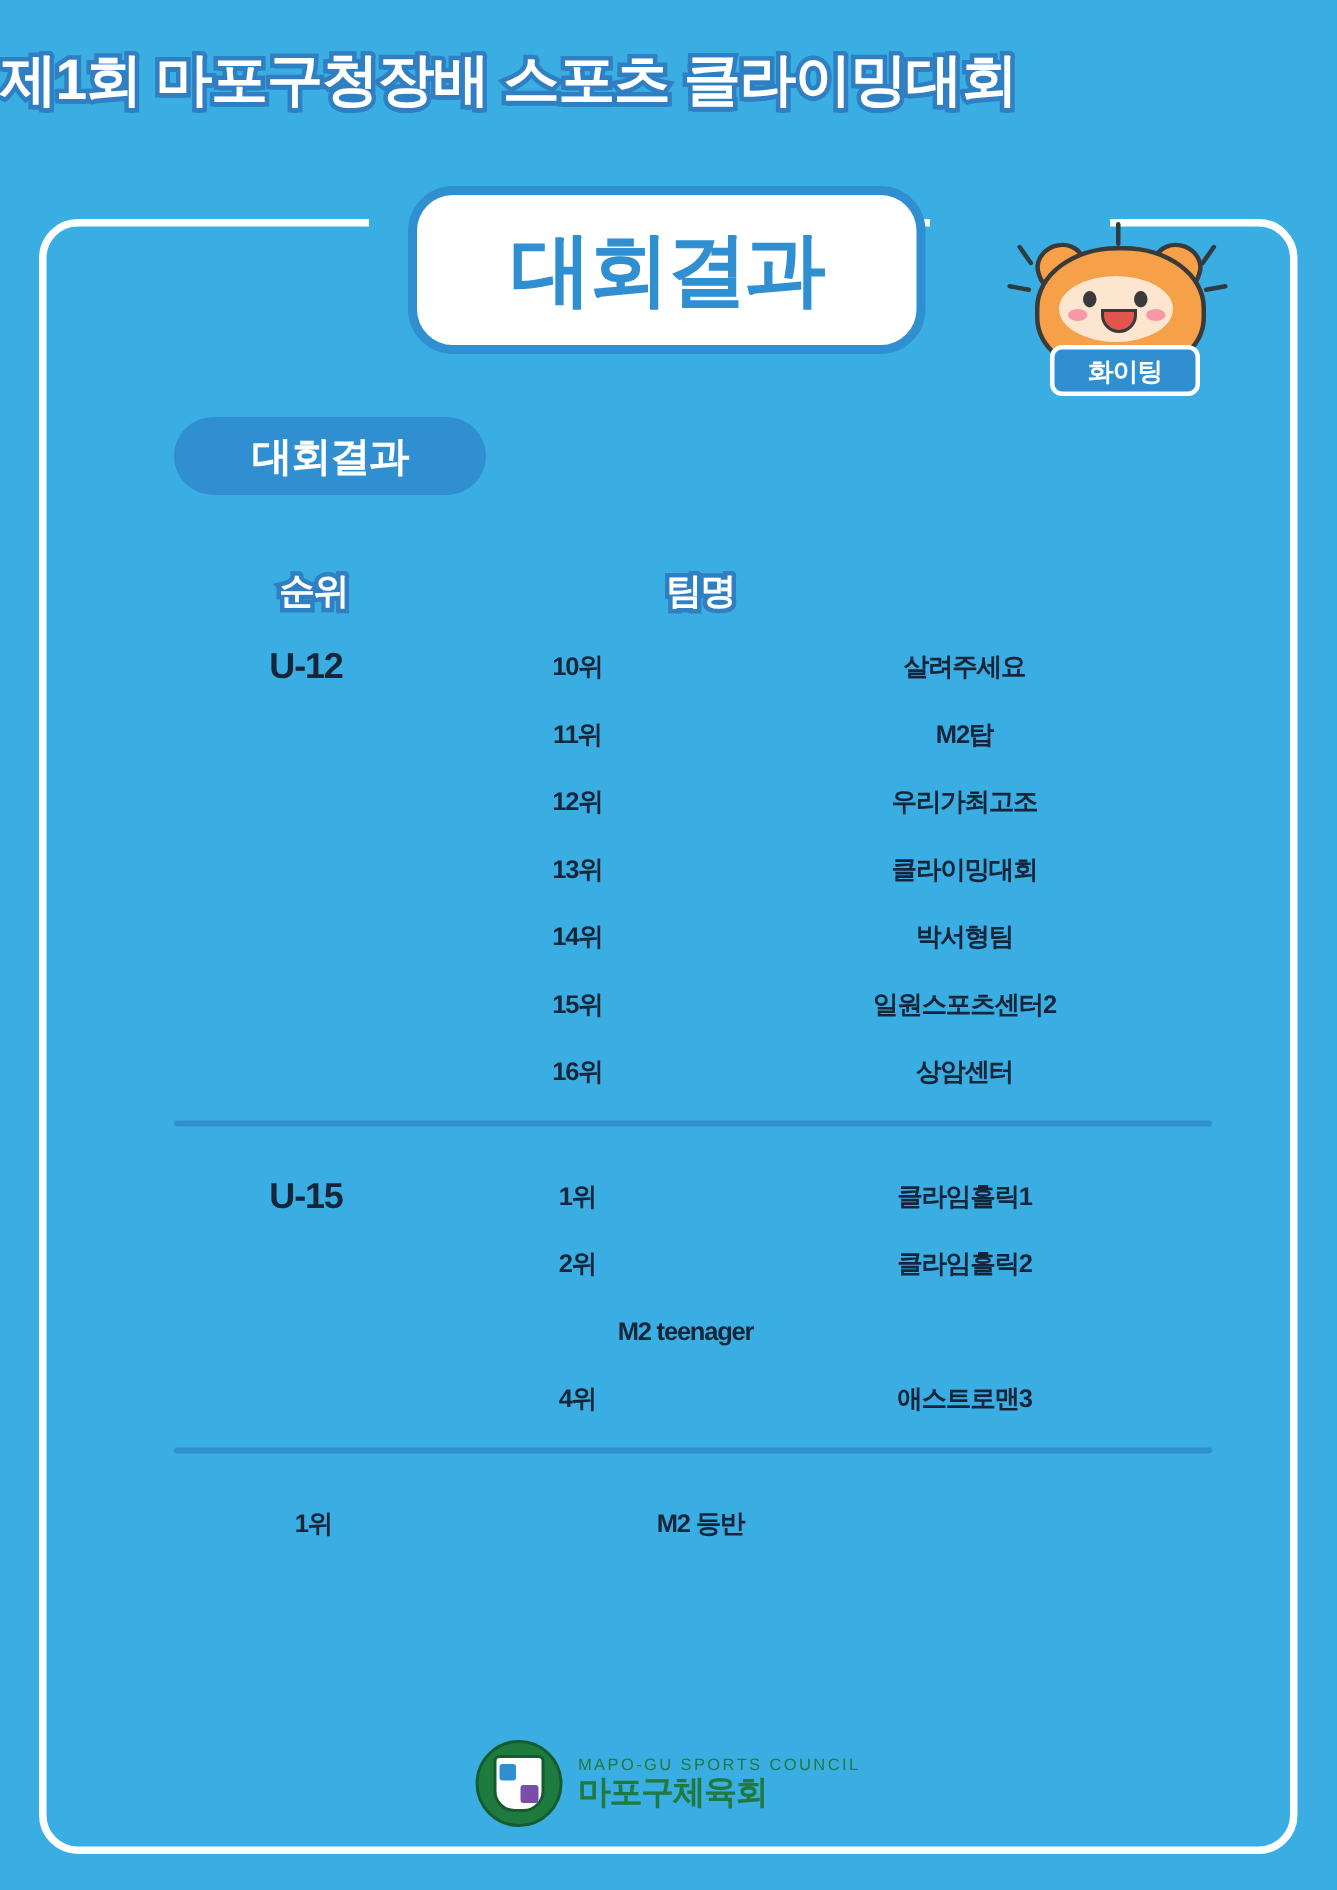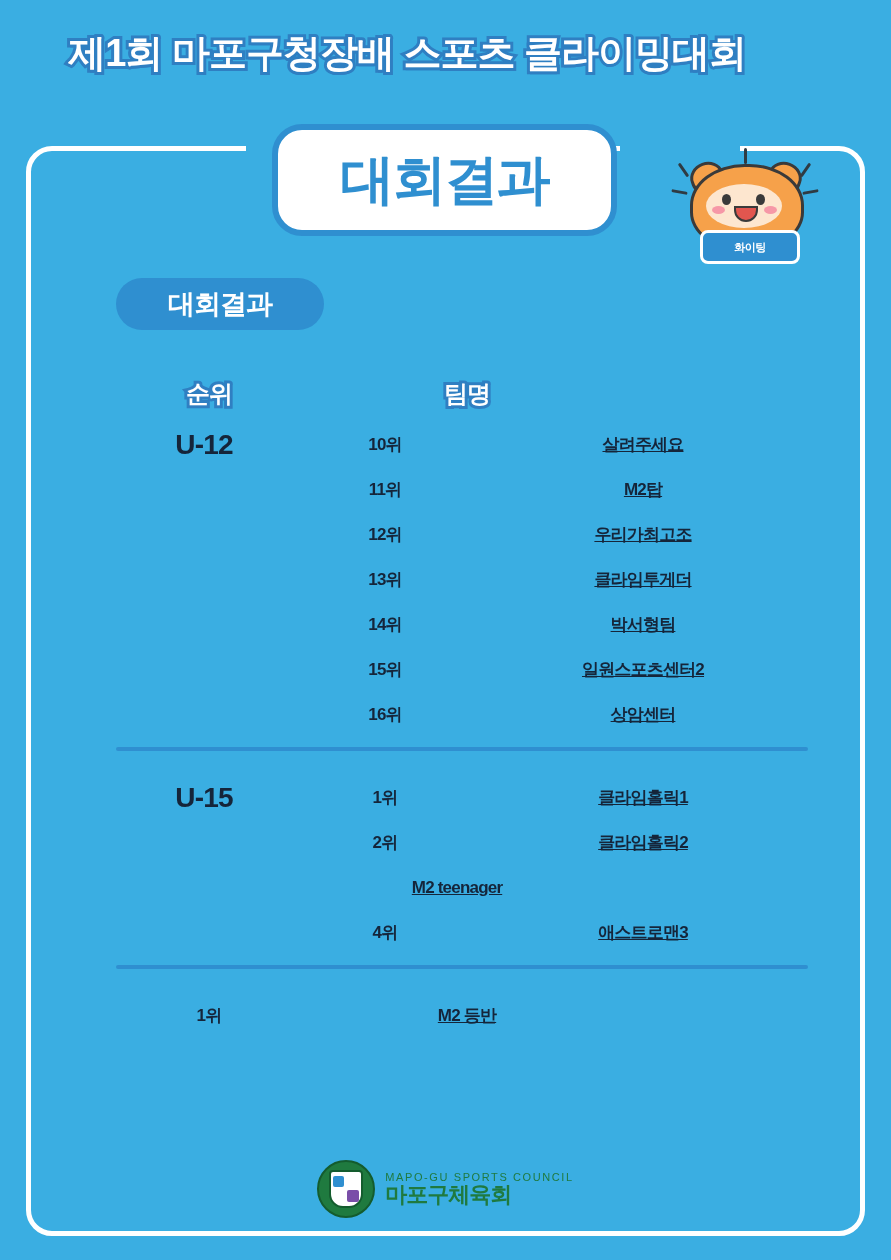--- a/index.html
+++ b/index.html
@@ -20,22 +20,21 @@
     position: absolute;
     inset: 0;
     background: #3aaee2;
   }
 
   .title-bar {
     position: absolute;
     top: 28px;
     left: 0;
     width: 713px;
-    text-align: right;
-    padding-left: 33px;
+    text-align: left;
   }
   .title-bar .main-title {
     display: inline-block;
     font-size: 38px;
     font-weight: 800;
     letter-spacing: -1px;
     color: #ffffff;
     -webkit-text-stroke: 6px #2f7fc2;
     paint-order: stroke fill;
     text-shadow: 0 3px 0 #2f7fc2;
@@ -155,21 +154,21 @@
   .fighting-banner {
     position: absolute;
     left: 24px;
     top: 82px;
     width: 94px;
     height: 28px;
     background: #2f8fd0;
     border: 3px solid #ffffff;
     border-radius: 8px;
     color: #fff;
-    font-size: 11px;
+    font-size: 17px;
     font-weight: 800;
     display: flex;
     align-items: center;
     justify-content: center;
     letter-spacing: -0.5px;
   }
   .spark {
     position: absolute;
     width: 3px;
     height: 16px;
@@ -203,41 +202,41 @@
     left: 116px;
     top: 366px;
     width: 692px;
   }
   .row {
     display: flex;
     align-items: center;
   }
   .col-part  { width: 176px; text-align: center; }
   .col-rank  { width: 186px; text-align: center; }
-  .col-team  { width: 330px; text-align: center; text-decoration: underline; }
+  .col-team  { width: 330px; text-align: center; }
 
   .head-row { height: 56px; }
   .head-chip {
     display: inline-block;
     color: #ffffff;
     font-size: 24px;
     font-weight: 800;
     letter-spacing: -1px;
     -webkit-text-stroke: 6px #2f7fc2;
     paint-order: stroke fill;
   }
 
   .data-row { height: 45px; }
   .cell {
     font-size: 17px;
     font-weight: 800;
     color: #15253a;
     letter-spacing: -0.8px;
   }
-  .cell.part { font-size: 28px; }
+  .cell.part { font-size: 24px; }
 
   .divider {
     width: 692px;
     height: 4px;
     background: #2f8fd0;
     margin: 10px 0 14px 0;
     border-radius: 2px;
   }
   .group { margin-bottom: 0; }
   .group-pad { height: 10px; }
@@ -367,21 +366,21 @@
         <div class="col-team cell">M2탑</div>
       </div>
       <div class="row data-row">
         <div class="col-part cell part"></div>
         <div class="col-rank cell">12위</div>
         <div class="col-team cell">우리가최고조</div>
       </div>
       <div class="row data-row">
         <div class="col-part cell part"></div>
         <div class="col-rank cell">13위</div>
-        <div class="col-team cell">클라임투게더</div>
+        <div class="col-team cell">클라이밍대회</div>
       </div>
       <div class="row data-row">
         <div class="col-part cell part"></div>
         <div class="col-rank cell">14위</div>
         <div class="col-team cell">박서형팀</div>
       </div>
       <div class="row data-row">
         <div class="col-part cell part"></div>
         <div class="col-rank cell">15위</div>
         <div class="col-team cell">일원스포츠센터2</div>

